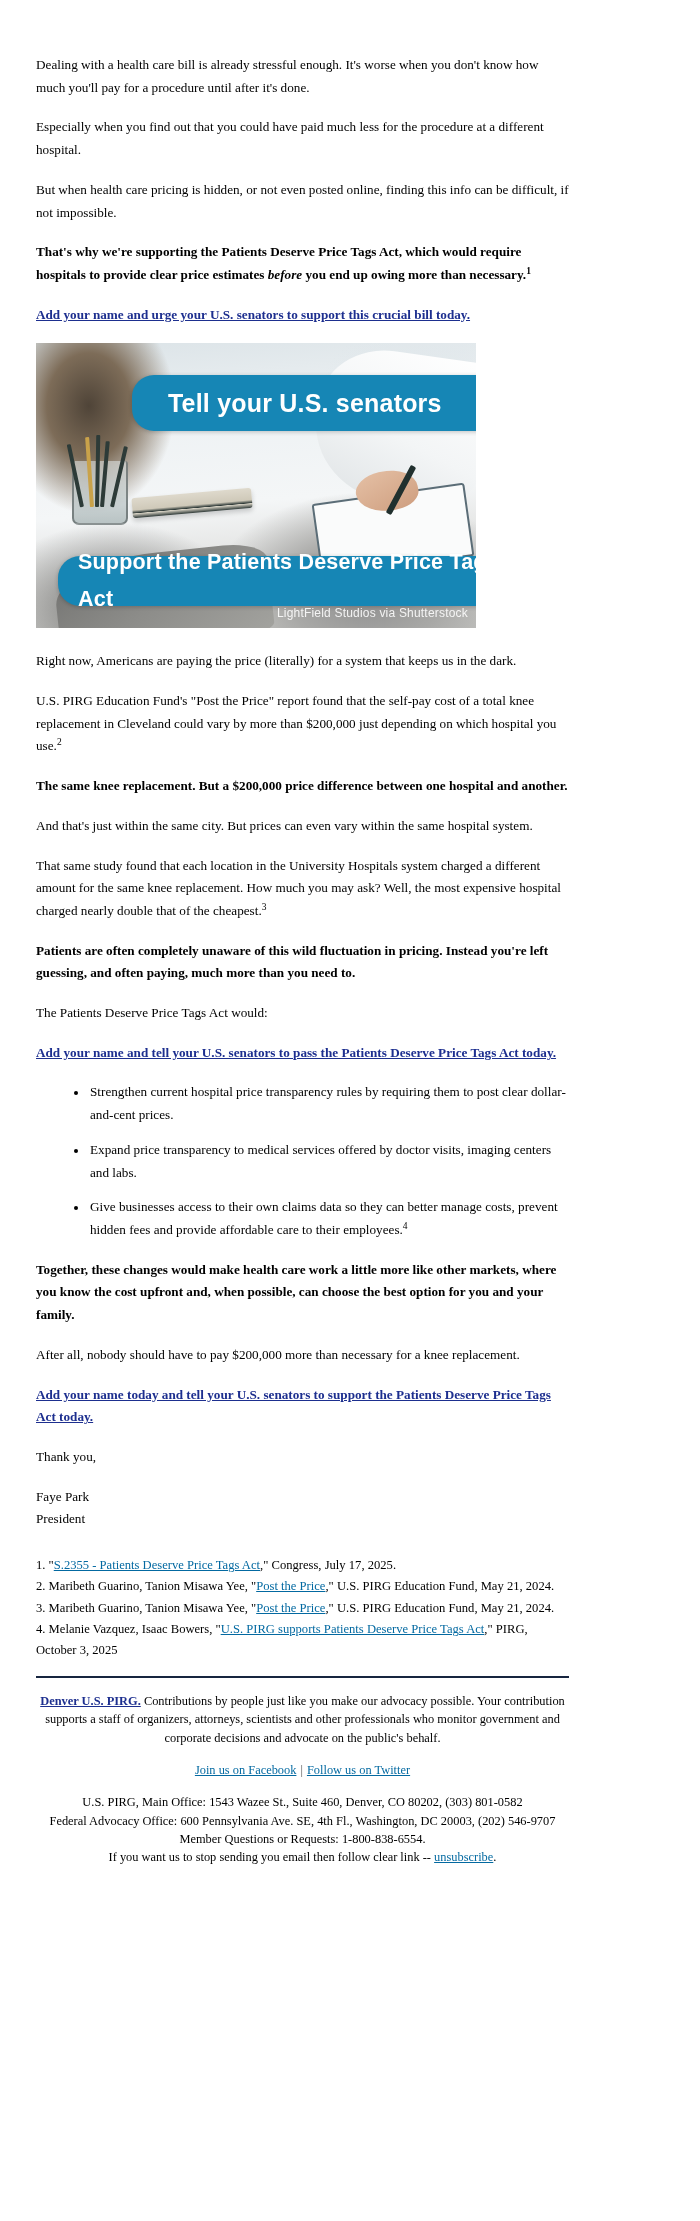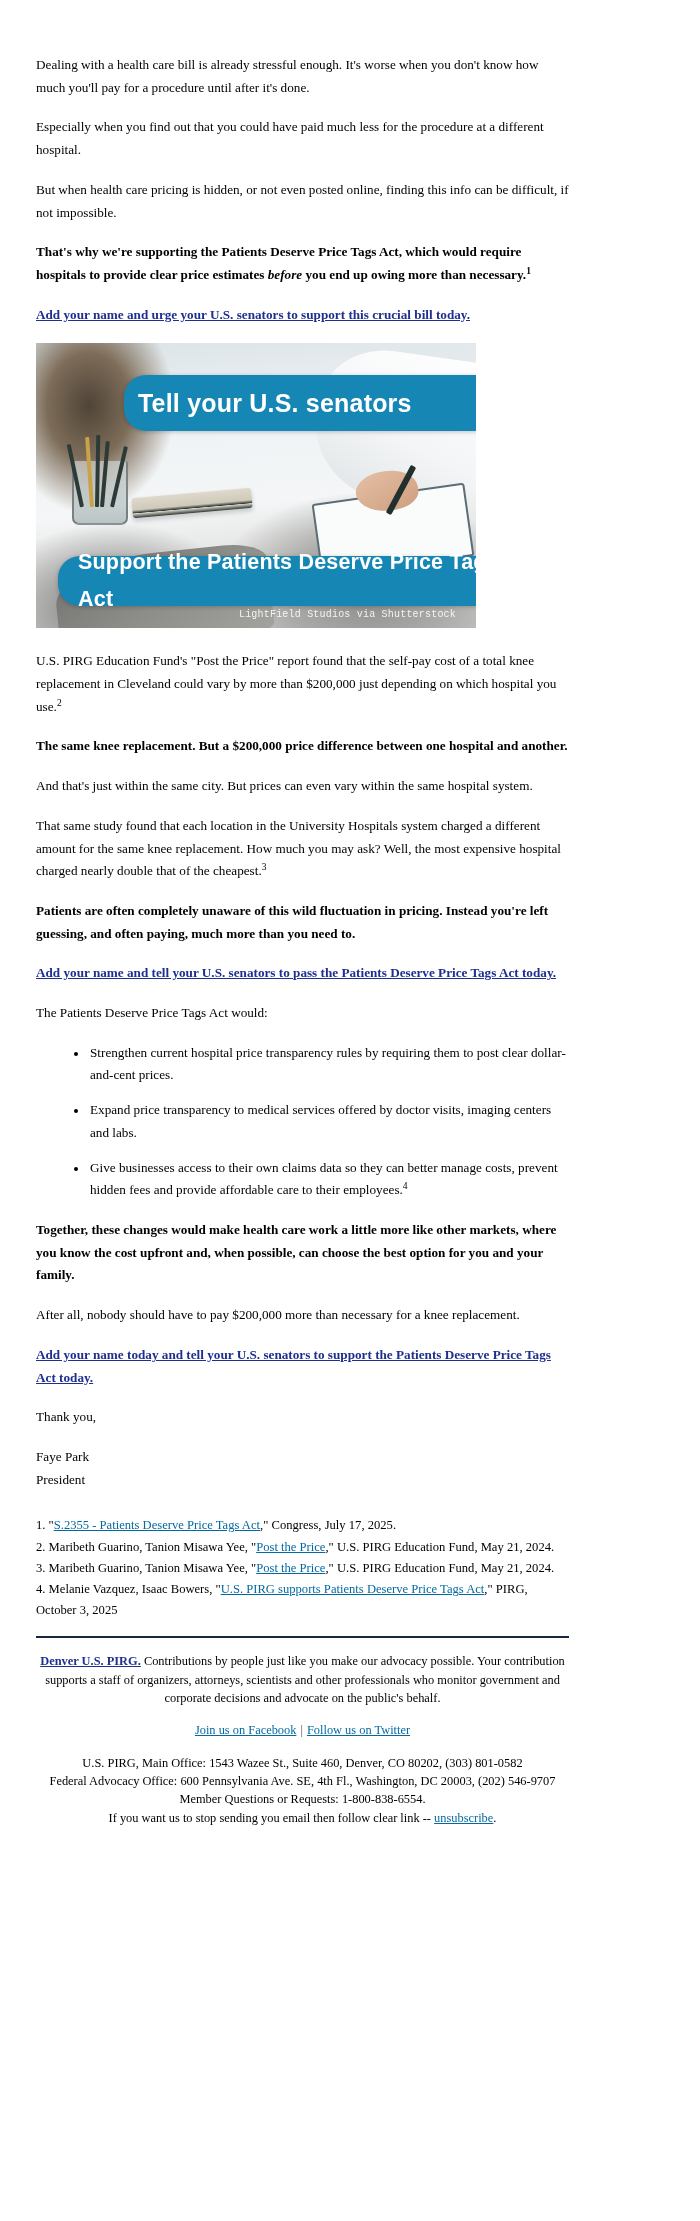--- a/index.html
+++ b/index.html
@@ -163,42 +163,42 @@
     color: #ffffff;
     font-family: "Liberation Sans", "DejaVu Sans", sans-serif;
     font-weight: bold;
     letter-spacing: .2px;
     border-radius: 22px;
     box-shadow: 0 1px 4px rgba(0,0,0,.22);
     display: flex;
     align-items: center;
   }
   .badge-top {
-    left: 88px;
+    left: 96px;
     top: 32px;
     right: -30px;
     height: 56px;
     font-size: 25px;
-    padding-left: 14px;
+    padding-left: 36px;
   }
   .badge-bottom {
     left: 22px;
     bottom: 22px;
     right: -26px;
     height: 50px;
     font-size: 21.5px;
     padding-left: 20px;
   }
   .credit {
     position: absolute;
-    right: 20px;
+    right: 8px;
     bottom: 5px;
     color: rgba(255,255,255,.88);
-    font-family: Liberation Mono, monospace;
-    font-size: 10px;
+    font-family: Liberation Sans, sans-serif;
+    font-size: 12px;
     letter-spacing: .2px;
   }
 
   ul.points {
     margin: 4px 0 17px 0;
     padding-left: 52px;
   }
   ul.points li {
     margin-bottom: 12px;
     padding-left: 2px;
@@ -262,34 +262,35 @@
     <div class="clipboard"></div>
     <div class="hand"></div>
     <div class="pen"></div>
     <div class="sleeve"></div>
     <div class="pencil-yellow"></div>
     <div class="badge badge-top">Tell your U.S. senators</div>
     <div class="badge badge-bottom">Support the Patients Deserve Price Tags Act</div>
     <div class="credit">LightField Studios via Shutterstock</div>
   </div>
 
+  <p>Right now, Americans are paying the price (literally) for a system that keeps us in the dark.</p>
 
   <p><span>U.S. PIRG Education Fund's "Post the Price" report found that the self-pay cost of a total knee replacement in Cleveland could vary by more than $200,000 just depending on which hospital you use.</span><sup>2</sup></p>
 
   <p class="bold">The same knee replacement. But a $200,000 price difference between one hospital and another.</p>
 
   <p>And that's just within the same city. But prices can even vary within the same hospital system.</p>
 
   <p><span>That same study found that each location in the University Hospitals system charged a different amount for the same knee replacement. How much you may ask? Well, the most expensive hospital charged nearly double that of the cheapest.</span><sup>3</sup></p>
 
   <p class="bold">Patients are often completely unaware of this wild fluctuation in pricing. Instead you're left guessing, and often paying, much more than you need to.</p>
 
+  <p>The Patients Deserve Price Tags Act would:</p>
+
   <p><a class="link" href="#">Add your name and tell your U.S. senators to pass the Patients Deserve Price Tags Act today.</a></p>
-
-  <p>The Patients Deserve Price Tags Act would:</p>
 
   <ul class="points">
     <li>Strengthen current hospital price transparency rules by requiring them to post clear dollar-and-cent prices.</li>
     <li>Expand price transparency to medical services offered by doctor visits, imaging centers and labs.</li>
     <li><span>Give businesses access to their own claims data so they can better manage costs, prevent hidden fees and provide affordable care to their employees.</span><sup>4</sup></li>
   </ul>
 
   <p class="bold">Together, these changes would make health care work a little more like other markets, where you know the cost upfront and, when possible, can choose the best option for you and your family.</p>
 
   <p>After all, nobody should have to pay $200,000 more than necessary for a knee replacement.</p>

